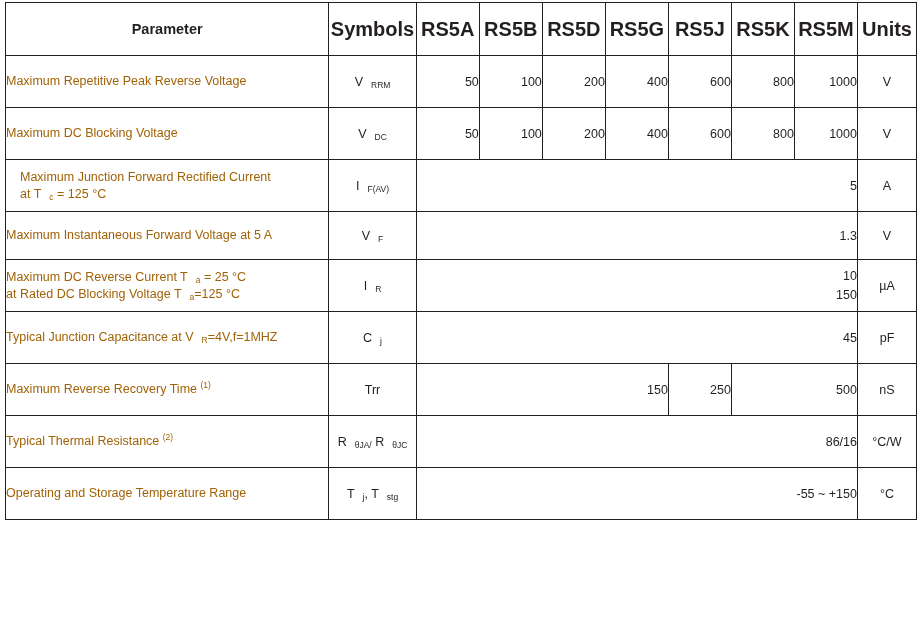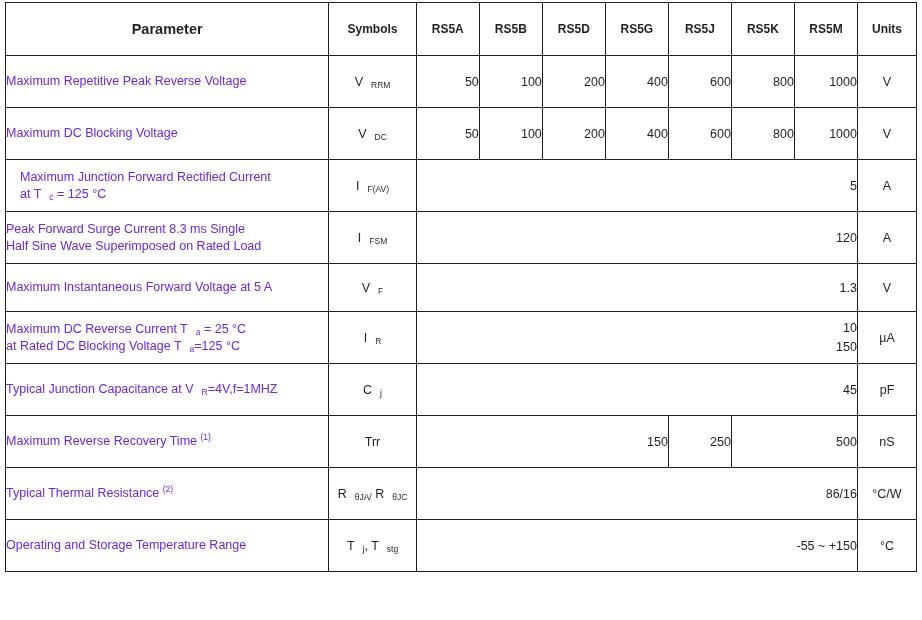--- a/index.html
+++ b/index.html
@@ -37,33 +37,33 @@
   col.c-param  { width: 318px; }
   col.c-sym    { width: 86px; }
   col.c-val    { width: 62px; }
   col.c-units  { width: 58px; }
 
   
   tr.head td {
     height: 52px;
     text-align: center;
     font-weight: bold;
-    font-size: 12px;
+    font-size: 20px;
     color: #231f20;
   }
   tr.head td.p-head { font-size: 14.5px; }
 
   
   td.param {
     text-align: left;
     padding-left: 12px;
     padding-right: 6px;
     font-size: 12.5px;
     line-height: 1.35;
-    color: #6d28d9;
+    color: #a16207;
   }
   td.param.indent { padding-left: 14px; }
   td.sym {
     text-align: center;
     font-weight: bold;
     font-size: 13px;
   }
   td.val {
     text-align: right;
     font-size: 12.5px;
@@ -153,29 +153,20 @@
       <tr class="r2">
         <td class="param indent two-line">
           <span class="stack">Maximum Junction Forward Rectified Current</span>
           <span class="stack"><span>at T</span><sub>c</sub><span> = 125 °C</span></span>
         </td>
         <td class="sym"><span>I</span><sub>F(AV)</sub></td>
         <td class="val" colspan="7">5</td>
         <td class="units">A</td>
       </tr>
 
-      <tr class="r2">
-        <td class="param two-line">
-          <span class="stack">Peak Forward Surge Current 8.3 ms Single</span>
-          <span class="stack">Half Sine Wave Superimposed on Rated Load</span>
-        </td>
-        <td class="sym"><span>I</span><sub>FSM</sub></td>
-        <td class="val" colspan="7">120</td>
-        <td class="units">A</td>
-      </tr>
 
       <tr class="r-tall">
         <td class="param">Maximum Instantaneous Forward Voltage at 5 A</td>
         <td class="sym"><span>V</span><sub>F</sub></td>
         <td class="val" colspan="7">1.3</td>
         <td class="units">V</td>
       </tr>
 
       <tr class="r2">
         <td class="param two-line">

